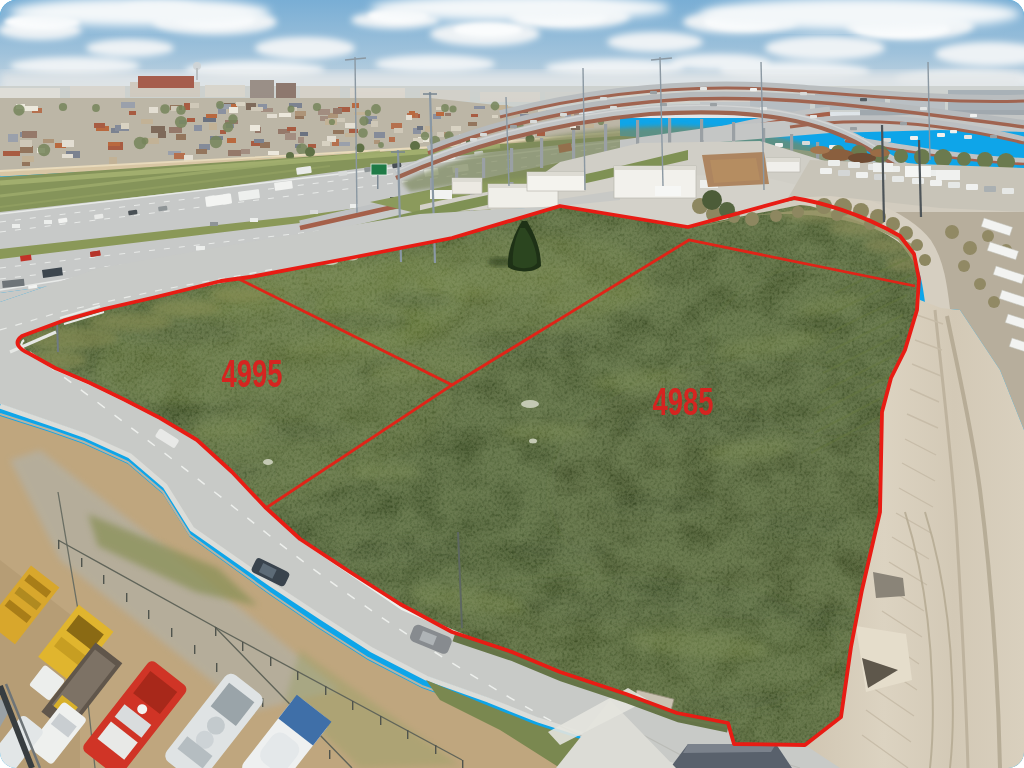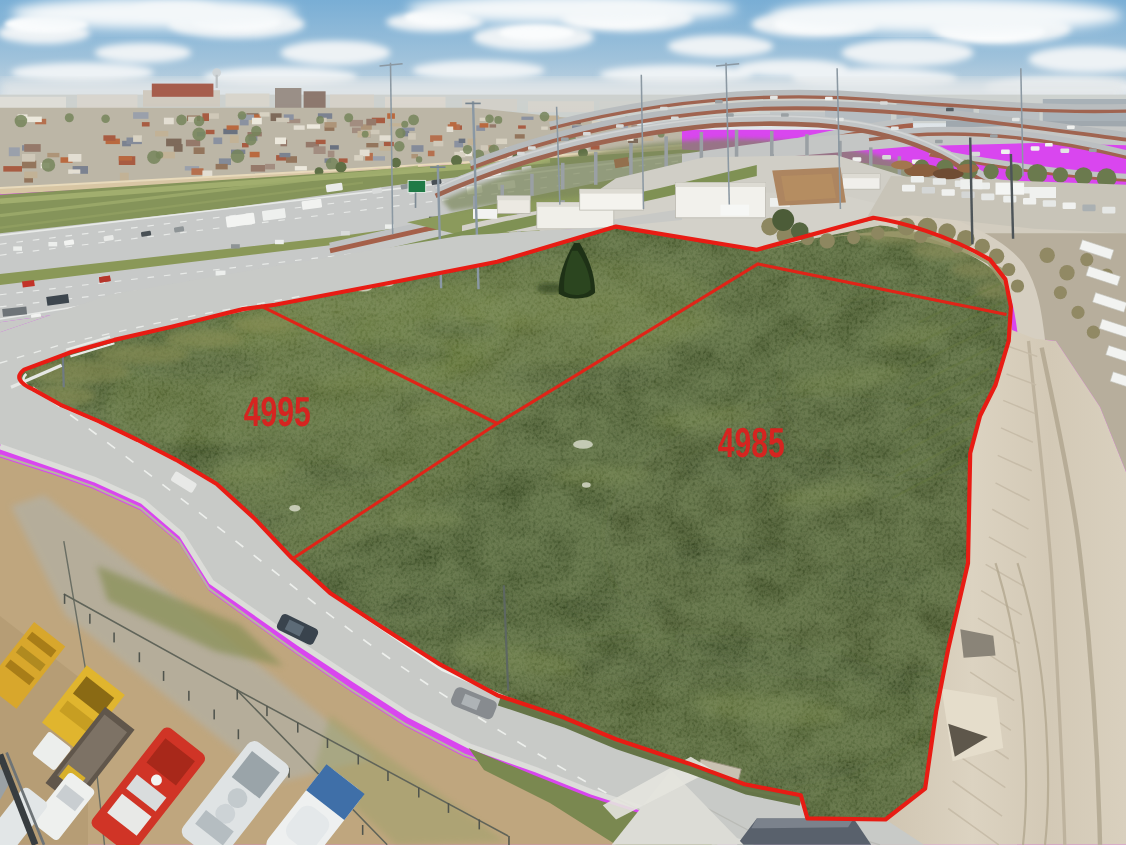--- a/index.html
+++ b/index.html
@@ -1,17 +1,17 @@
 <!DOCTYPE html>
 <html><head>
 <meta charset="utf-8">
 <title>Aerial property</title>
 <style>
 html,body{margin:0;padding:0;}
-#stage{width:1024px;height:768px;overflow:hidden;position:relative;font-family:"Liberation Sans",sans-serif;background:#d946ef;}
+#stage{width:1024px;height:768px;overflow:hidden;position:relative;font-family:"Liberation Sans",sans-serif;background:#0ea5e9;border-radius:16px;}
 </style>
 </head>
 <body>
 <div id="stage">
 <svg width="1024" height="768" viewBox="0 0 1024 768">
 <defs>
 <linearGradient id="skyG" x1="0" y1="0" x2="0" y2="1">
   <stop offset="0" stop-color="#79aed5"></stop>
   <stop offset="0.45" stop-color="#9fc2db"></stop>
   <stop offset="0.8" stop-color="#cdd9e2"></stop>

